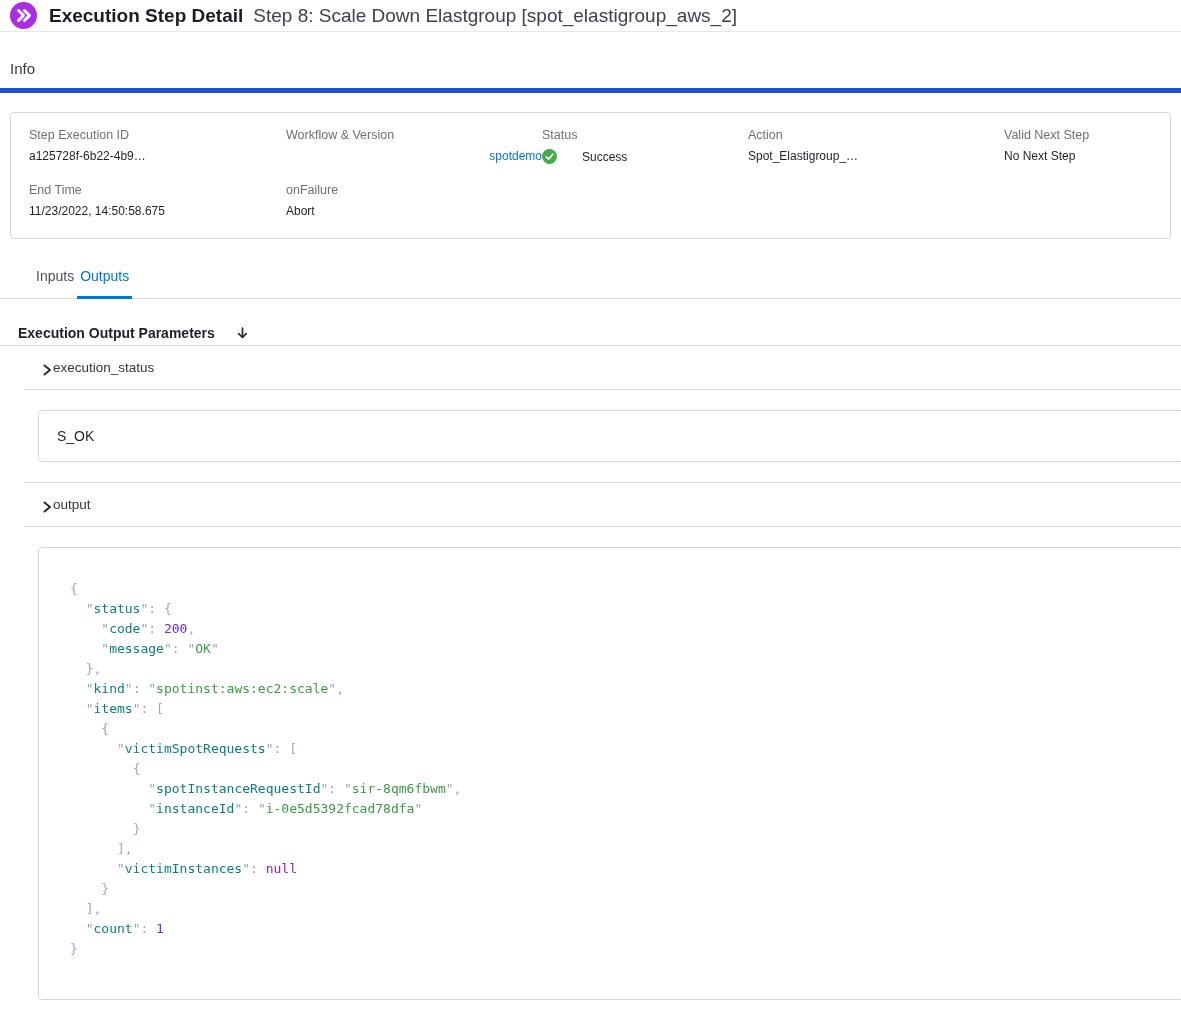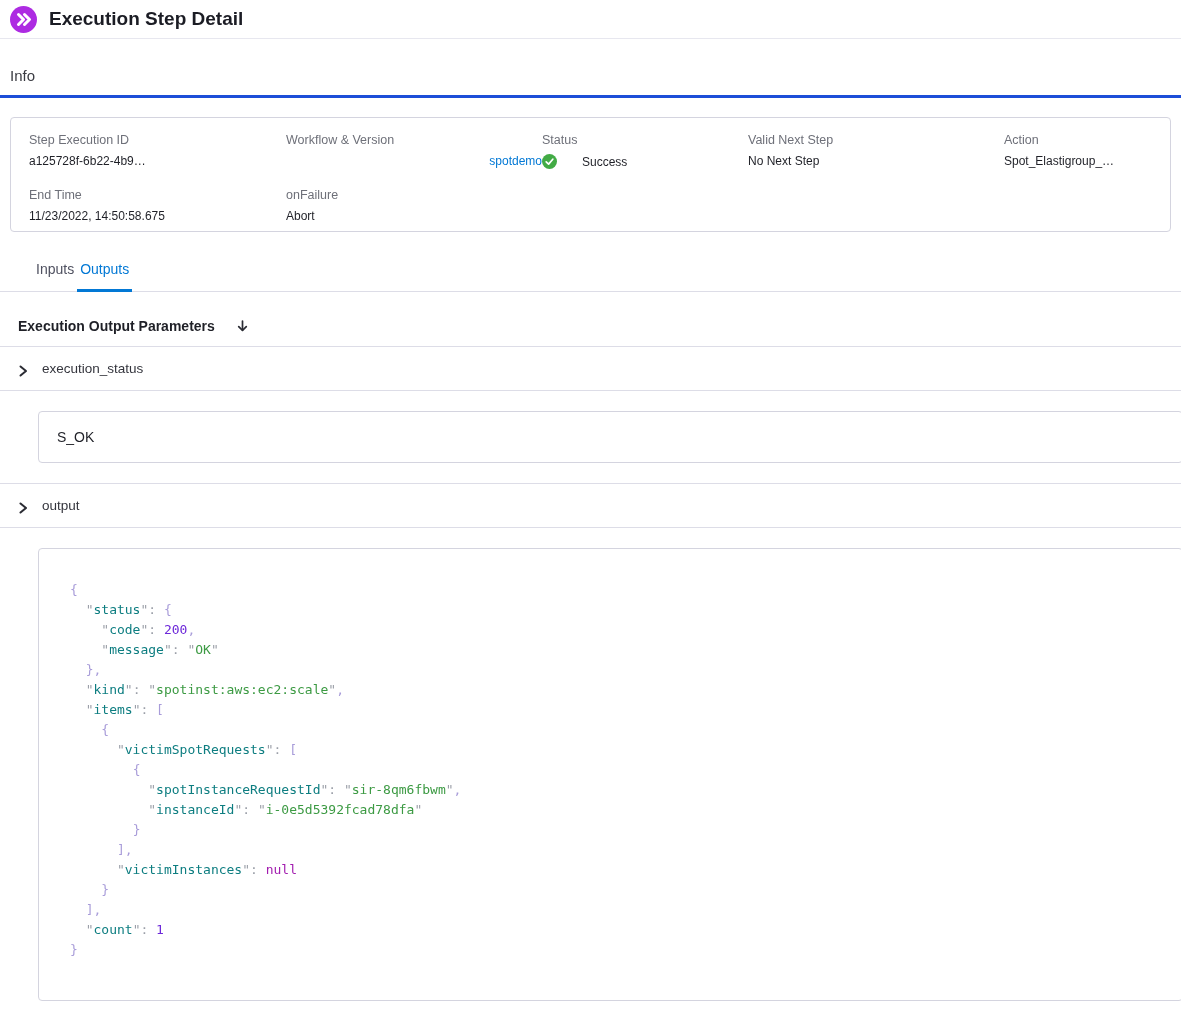--- a/index.html
+++ b/index.html
@@ -1,49 +1,49 @@
 <!DOCTYPE html>
 <html><head>
 <meta charset="utf-8">
 <style>
   * { box-sizing: border-box; }
   html,body { margin:0; padding:0; background:#fff; }
   body { width:1181px; min-height:1018px; font-family:"Liberation Sans", sans-serif; color:#22232a; }
 
   
-  .app-header { display:flex; align-items:center; gap:12px; height:39px; padding:0 10px; border-bottom:1px solid #e7e7ef; }
+  .app-header { display:flex; align-items:center; gap:12px; height:32px; padding:0 10px; border-bottom:1px solid #e7e7ef; }
   .logo { width:27px; height:27px; flex:0 0 auto; }
   .titles { display:flex; align-items:baseline; gap:10px; white-space:nowrap; }
   .page-title { font-size:19px; font-weight:bold; color:#1b1c24; }
   .page-subtitle { font-size:19px; font-weight:normal; color:#3e404d; }
 
   
-  .info-heading { padding:28px 0 11px 10px; font-size:15px; color:#3a3b42; border-bottom:3px solid #1d4ed8; }
+  .info-heading { padding:28px 0 11px 10px; font-size:15px; color:#3a3b42; border-bottom:5px solid #1d4ed8; }
 
   
-  .info-card { margin:19px 10px 0 10px; border:1px solid #d4d4df; border-radius:4px; padding:15px 0 8px 18px;
+  .info-card { margin:19px 10px 0 10px; border:1px solid #d4d4df; border-radius:4px; padding:15px 0 20px 18px;
                display:grid; grid-template-columns:257px 256px 206px 256px 1fr; row-gap:19px; }
   .field-label { font-size:12.5px; color:#6e7079; margin-bottom:7px; }
   .field-value { font-size:12px; color:#1f2027; }
   .field-value.link { color:#0278d5; cursor:pointer;text-align:right; }
   .status-value { display:flex; align-items:center; gap:25px; }
   .check-icon { width:15px; height:15px; display:inline-block; }
 
   
   .tabs { margin-top:19px; padding-left:33px; border-bottom:1px solid #dddde7; display:flex; }
   .tab { font-size:14px; color:#4f5160; padding:10px 3px 12px 3px; cursor:pointer; }
   .tab.active { color:#0278d5; border-bottom:3px solid #0278d5; margin-bottom:-1px; }
 
   
-  .params-header { margin-top:12px; padding:14px 10px 12px 18px; border-bottom:1px solid #dddde7;
+  .params-header { margin-top:12px; padding:14px 10px 4px 18px; border-bottom:1px solid #dddde7;
                    display:flex; align-items:center; gap:20px; }
   .params-title { font-size:14px; font-weight:bold; color:#1f2027; }
   .arrow-down-icon { width:15px; height:15px; cursor:pointer; }
 
-  .param-row { display:flex; align-items:center; gap:13px; padding:14px 10px 14px 17px; border-bottom:1px solid #dddde7; cursor:pointer; }
+  .param-row { display:flex; align-items:center; gap:0; padding:14px 10px 14px 17px; border-bottom:1px solid #dddde7; cursor:pointer;margin-left:24px; }
   .param-row.bordered-top { border-top:1px solid #dddde7; }
   .chevron-icon { width:12px; height:12px; flex:0 0 auto; }
   .param-name { font-size:13.5px; color:#34353d; }
 
   .value-box { margin:20px -2px 20px 38px; border:1px solid #d4d4df; border-radius:4px; padding:17px 18px; font-size:14px; color:#1f2027; }
 
   .code-box { margin:20px -2px 10px 38px; border:1px solid #d4d4df; border-radius:4px; padding:31px 20px 40px 31px; }
   .code { margin:0; font-family:"DejaVu Sans Mono", monospace; font-size:13px; line-height:20px; white-space:pre; }
   .code-line { min-height:20px; }
 
@@ -63,20 +63,21 @@
 <div class="app-header">
   <span class="logo">
     <svg width="27" height="27" viewBox="0 0 27 27">
       <circle cx="13.5" cy="13.5" r="13.5" fill="#ad2be2"></circle>
       <path d="M8.5 8.5 L13.5 13.5 L8.5 18.5" stroke="#ffffff" stroke-width="3" fill="none" stroke-linecap="round" stroke-linejoin="round"></path>
       <path d="M14.5 8.5 L19.5 13.5 L14.5 18.5" stroke="#ffffff" stroke-width="3" fill="none" stroke-linecap="round" stroke-linejoin="round"></path>
     </svg>
   </span>
   <span class="titles">
     <span class="page-title">Execution Step Detail</span>
+    <span class="page-subtitle">Step 8: Scale Down Elastgroup [spot_elastigroup_aws_2]</span>
   </span>
 </div>
 
 <div class="info-heading">Info</div>
 
 <div class="info-card">
 
   <div>
     <div class="field-label">Step Execution ID</div>
     <div class="field-value">a125728f-6b22-4b9…</div>
@@ -94,27 +95,27 @@
         <svg width="15" height="15" viewBox="0 0 15 15">
           <circle cx="7.5" cy="7.5" r="7.5" fill="#42ab45"></circle>
           <path d="M4.2 7.8 L6.6 10.1 L10.8 5.2" stroke="#ffffff" stroke-width="1.7" fill="none" stroke-linecap="round" stroke-linejoin="round"></path>
         </svg>
       </span>
       <span>Success</span>
     </div>
   </div>
 
   <div>
-    <div class="field-label">Valid Next Step</div>
-    <div class="field-value">No Next Step</div>
+    <div class="field-label">Action</div>
+    <div class="field-value">Spot_Elastigroup_…</div>
   </div>
 
   <div>
-    <div class="field-label">Action</div>
-    <div class="field-value">Spot_Elastigroup_…</div>
+    <div class="field-label">Valid Next Step</div>
+    <div class="field-value">No Next Step</div>
   </div>
 
 
   <div>
     <div class="field-label">End Time</div>
     <div class="field-value">11/23/2022, 14:50:58.675</div>
   </div>
 
   <div>
     <div class="field-label">onFailure</div>

